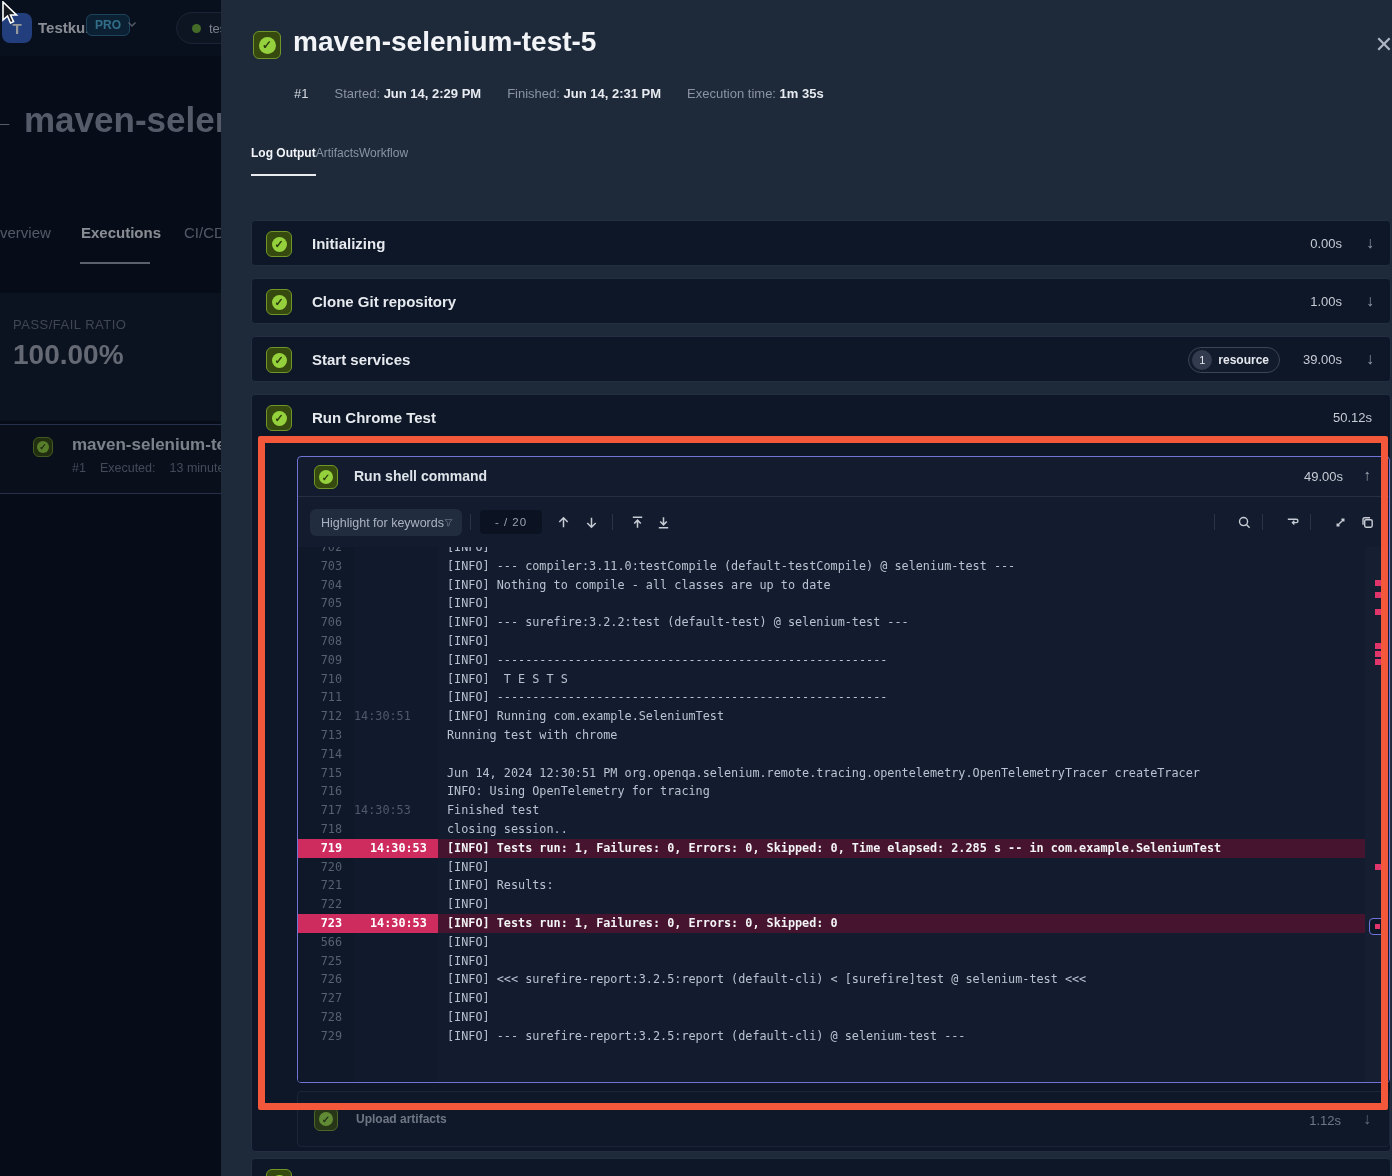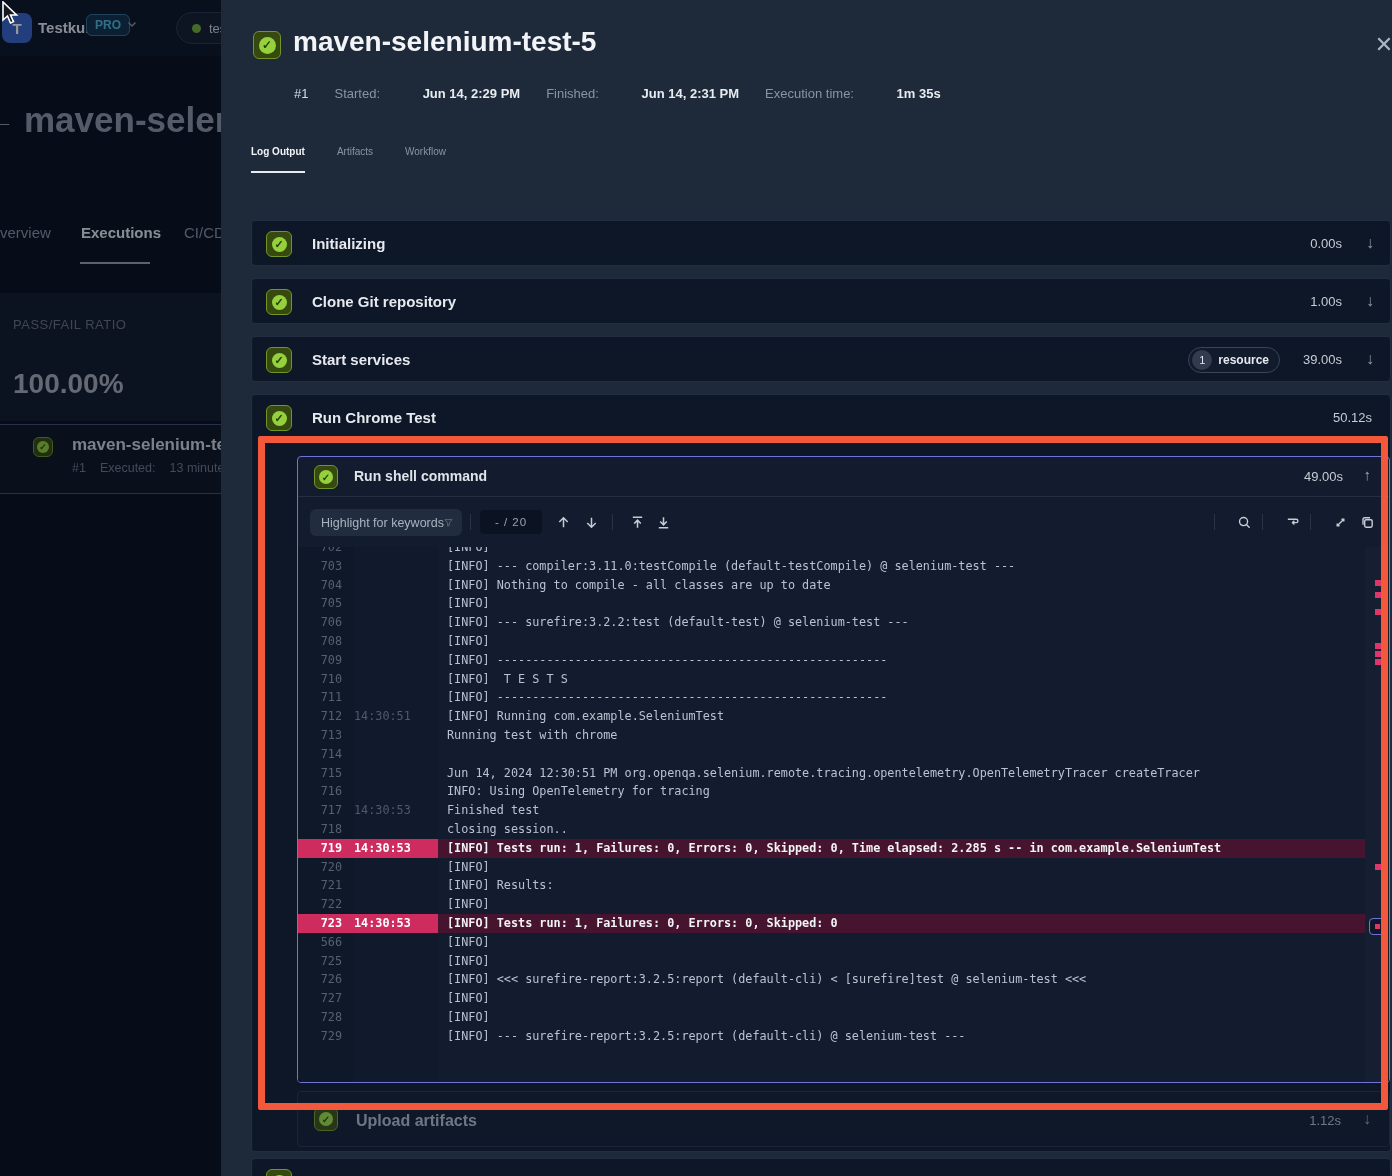--- a/index.html
+++ b/index.html
@@ -22,21 +22,21 @@
   .bg-envdot { width:9px; height:9px; border-radius:50%; background:#72b238; }
   .bg-envname { color:#cfd4dc; font-size:13px; }
   #bg-back { position:absolute; left:-8px; top:108px; color:#8f97a5; font-size:22px; }
   #bg-title { position:absolute; left:24px; top:100px; font-size:35px; font-weight:700; color:#8f97a5; white-space:nowrap; }
   .bg-tabs { position:absolute; left:0; top:224px; width:221px; }
   .bg-tab { position:absolute; top:0; font-size:15px; color:#8b93a3; white-space:nowrap; }
   .bg-tab.active { color:#e8ebf0; font-weight:700; }
   .bg-tab-underline { position:absolute; left:80px; top:38px; width:70px; height:2px; background:#9aa2af; }
   #bg-metric-card { position:absolute; left:0; top:293px; width:221px; height:128px; background:#121a2a; }
   .bg-metric-label { position:absolute; left:13px; top:24px; font-size:13px; letter-spacing:.5px; color:#6b7383; }
-  .bg-metric-value { position:absolute; left:13px; top:46px; font-size:28px; font-weight:700; color:#a9aeb8;margin-top:29px; }
+  .bg-metric-value { position:absolute; left:13px; top:46px; font-size:28px; font-weight:700; color:#a9aeb8; }
   #bg-list-item { position:absolute; left:0; top:424px; width:221px; height:70px; background:#0d1524;
                   border-top:1px solid #3f4c74; border-bottom:1px solid #3f4c74; }
   .bg-item-icon { position:absolute; left:33px; top:12px; }
   .bg-item-title { position:absolute; left:72px; top:10px; font-size:17px; font-weight:600; color:#d2d6de; white-space:nowrap; }
   .bg-item-sub { position:absolute; left:72px; top:36px; font-size:12.5px; color:#717a89; white-space:nowrap; }
   .bg-item-sub span { margin-right:14px; }
   #bg-dim { position:absolute; left:0; top:0; width:221px; height:1176px; background:rgba(4,9,18,.42); }
 
   
   .status-icon { display:inline-flex; align-items:center; justify-content:center;
@@ -49,23 +49,23 @@
   .icon-20 { width:20px; height:20px; } .icon-20 .circ { width:12px; height:12px; font-size:9px; }
 
   
   #modal { position:absolute; left:221px; top:0; width:1171px; height:1176px; background:#1e2a3a; }
   #modal-title-icon { position:absolute; left:32px; top:31px; }
   #modal-title { position:absolute; left:72px; top:26px; font-size:28px; font-weight:700; color:#f2f4f7; }
   #modal-close { position:absolute; left:1150px; top:32px; width:26px; height:26px; color:#aeb6c2;
                  font-size:22px; font-weight:300; display:flex; align-items:center; justify-content:center; cursor:pointer; }
   #modal-meta { position:absolute; left:73px; top:86px; font-size:13px; color:#8b93a3;
                 display:flex; gap:26px; align-items:baseline; }
-  #modal-meta b { color:#e8ebf0; font-weight:700;margin-left:39px; }
+  #modal-meta b { color:#e8ebf0; font-weight:700; }
   .meta-num { color:#d6dae2; }
-  #modal-tabs { position:absolute; left:30px; top:146px; display:flex; gap:32px; font-size:10px; }
+  #modal-tabs { position:absolute; left:30px; top:146px; display:flex; font-size:12px; }
   .m-tab { color:#8b93a3; padding-bottom:14px; cursor:pointer; }
   .m-tab.active { color:#f2f4f7; font-weight:700; border-bottom:2px solid #e8ebf0; }
 
   
   .step-card { position:absolute; left:30px; width:1140px; background:#0e1728;
                border:1px solid #232e43; border-radius:4px; }
   .step-head { position:relative; height:46px; }
   .step-head .status-icon { position:absolute; left:14px; top:10px; }
   .step-label { position:absolute; left:60px; top:14px; font-size:15px; font-weight:600; color:#e6e9ee; }
   .step-time { position:absolute; right:48px; top:15px; font-size:13px; color:#c6cbd4; }
@@ -104,33 +104,33 @@
   
   #log-area { position:absolute; left:0; top:90px; width:1093px; height:537px; overflow:hidden; background:#131c2e; }
   #log-gutter-bg { position:absolute; left:0; top:0; width:56px; height:537px; background:#0f1829; }
   #log-ts-bg { position:absolute; left:56px; top:0; width:84px; height:537px; background:#111a2c; }
   #log-lines { position:absolute; left:0; top:-9px; width:1067px;
                font-family:"DejaVu Sans Mono", monospace; font-size:11.8px; }
   .log-row { display:flex; height:18.8px; line-height:18.8px; white-space:pre; }
   .log-row .ln { width:56px; text-align:right; padding-right:12px; color:#556070; flex:none; }
   .log-row .ts { width:84px; color:#4e5a6c; flex:none; }
   .log-row .lc { padding-left:9px; color:#b9c2d0; }
-  .log-row.hl .ln, .log-row.hl .ts { background:#ce2b5f; color:#fff; font-weight:700; }
+  .log-row.hl .ln, .log-row.hl .ts { background:#ce2b5f; color:#fff; font-weight:700;padding-left:16px; }
   .log-row.hl .lc { background:#47142f; color:#f2f3f5; font-weight:700; flex:1; }
   #scroll-col { position:absolute; left:1067px; top:0; width:26px; height:537px; background:#161f31; }
   .mk { position:absolute; left:10px; width:6px; height:6px; background:#e0356b; }
   #mk-current { position:absolute; left:4px; width:17px; height:17px; border:1.5px solid #7074d6;
                 border-radius:4px; background:#0f1829; }
   #mk-current .dot { position:absolute; left:5px; top:5px; width:5px; height:5px; background:#e0356b; }
 
   
   #upload-card { position:absolute; left:45px; top:696px; width:1093px; height:56px; background:#10192b;
                  border:1px solid #232e43; border-radius:4px; opacity:.62; }
   #upload-card .status-icon { position:absolute; left:16px; top:15px; }
-  #upload-label { position:absolute; left:58px; top:20px; font-size:16px; font-weight:600; color:#aab1bd; }
+  #upload-label { position:absolute; left:58px; top:20px; font-size:12px; font-weight:600; color:#aab1bd; }
   #upload-time { position:absolute; right:48px; top:21px; font-size:13px; color:#aab1bd; }
   #upload-arrow { position:absolute; right:18px; top:18px; color:#8e97a6; font-size:16px; }
 
   
   #annotation { position:absolute; left:258px; top:436px; width:1130px; height:674px;
                 border:7px solid #f4583b; border-radius:2px; pointer-events:none; z-index:50; }
 
   
   #cursor { position:absolute; left:1px; top:1px; z-index:60; }
 </style>

